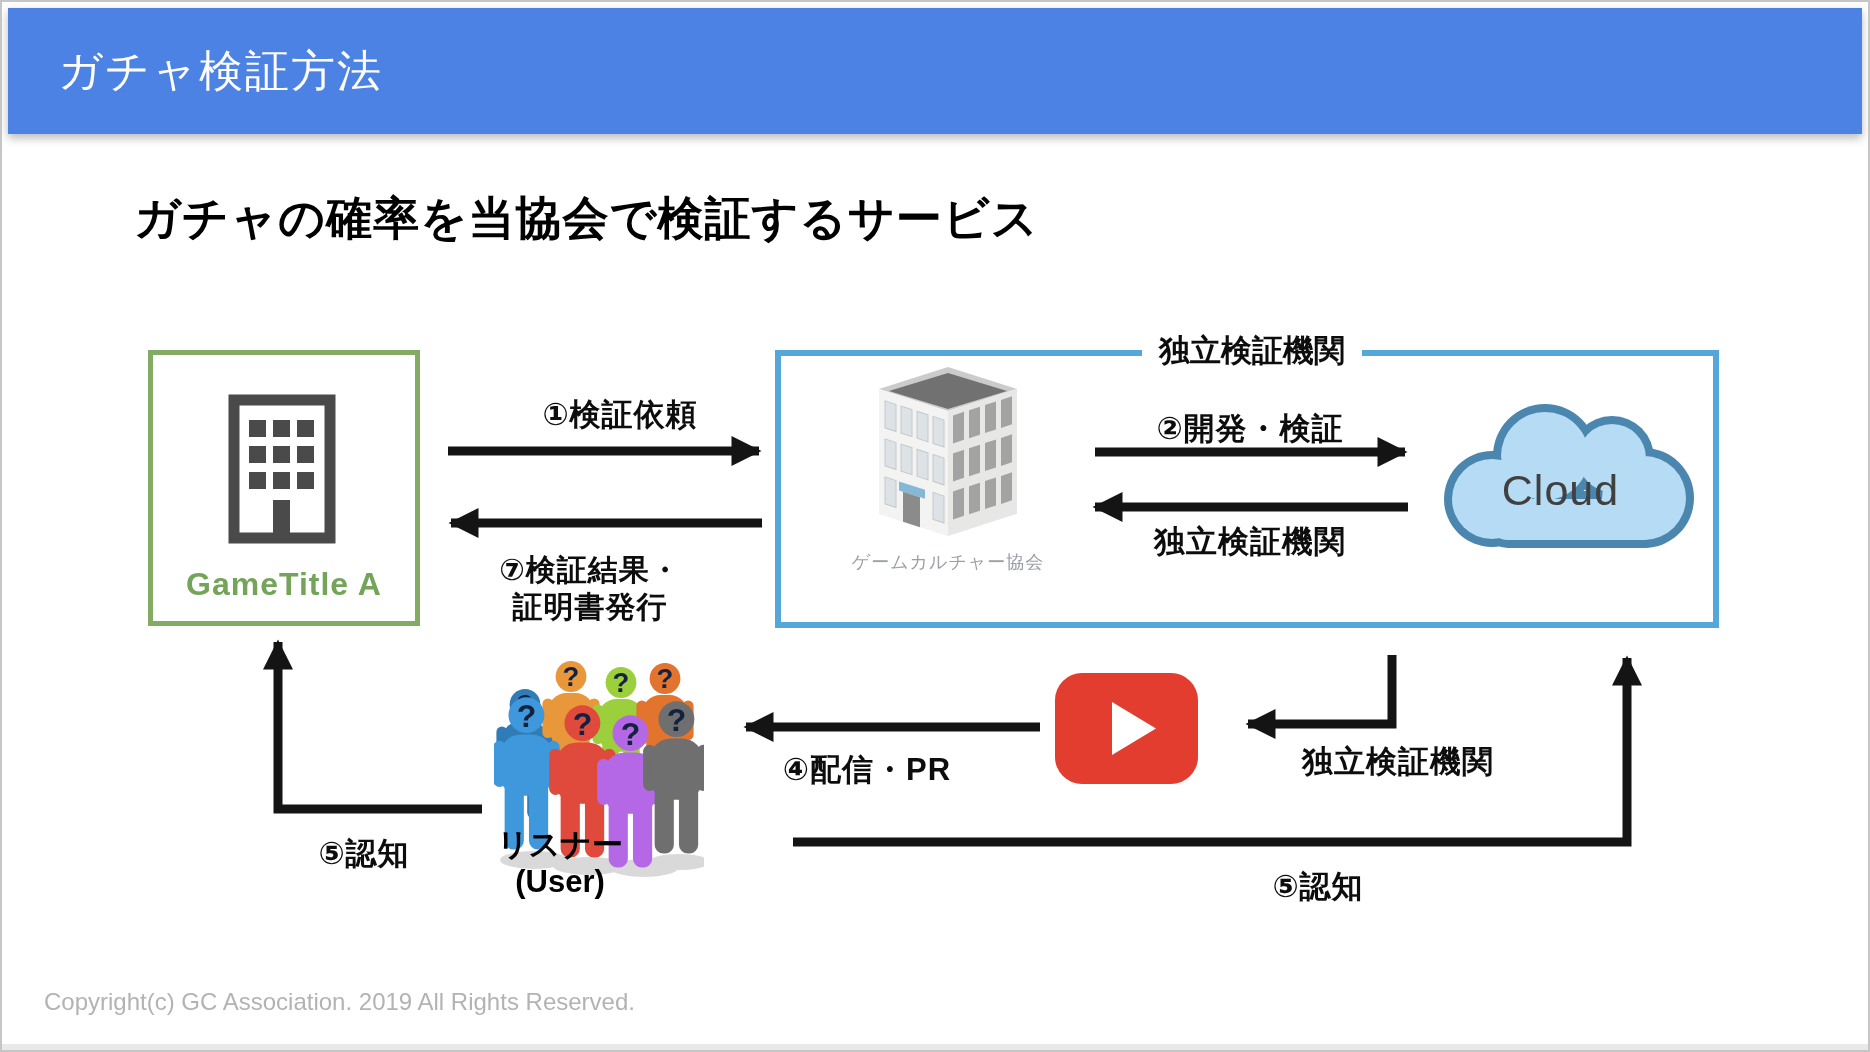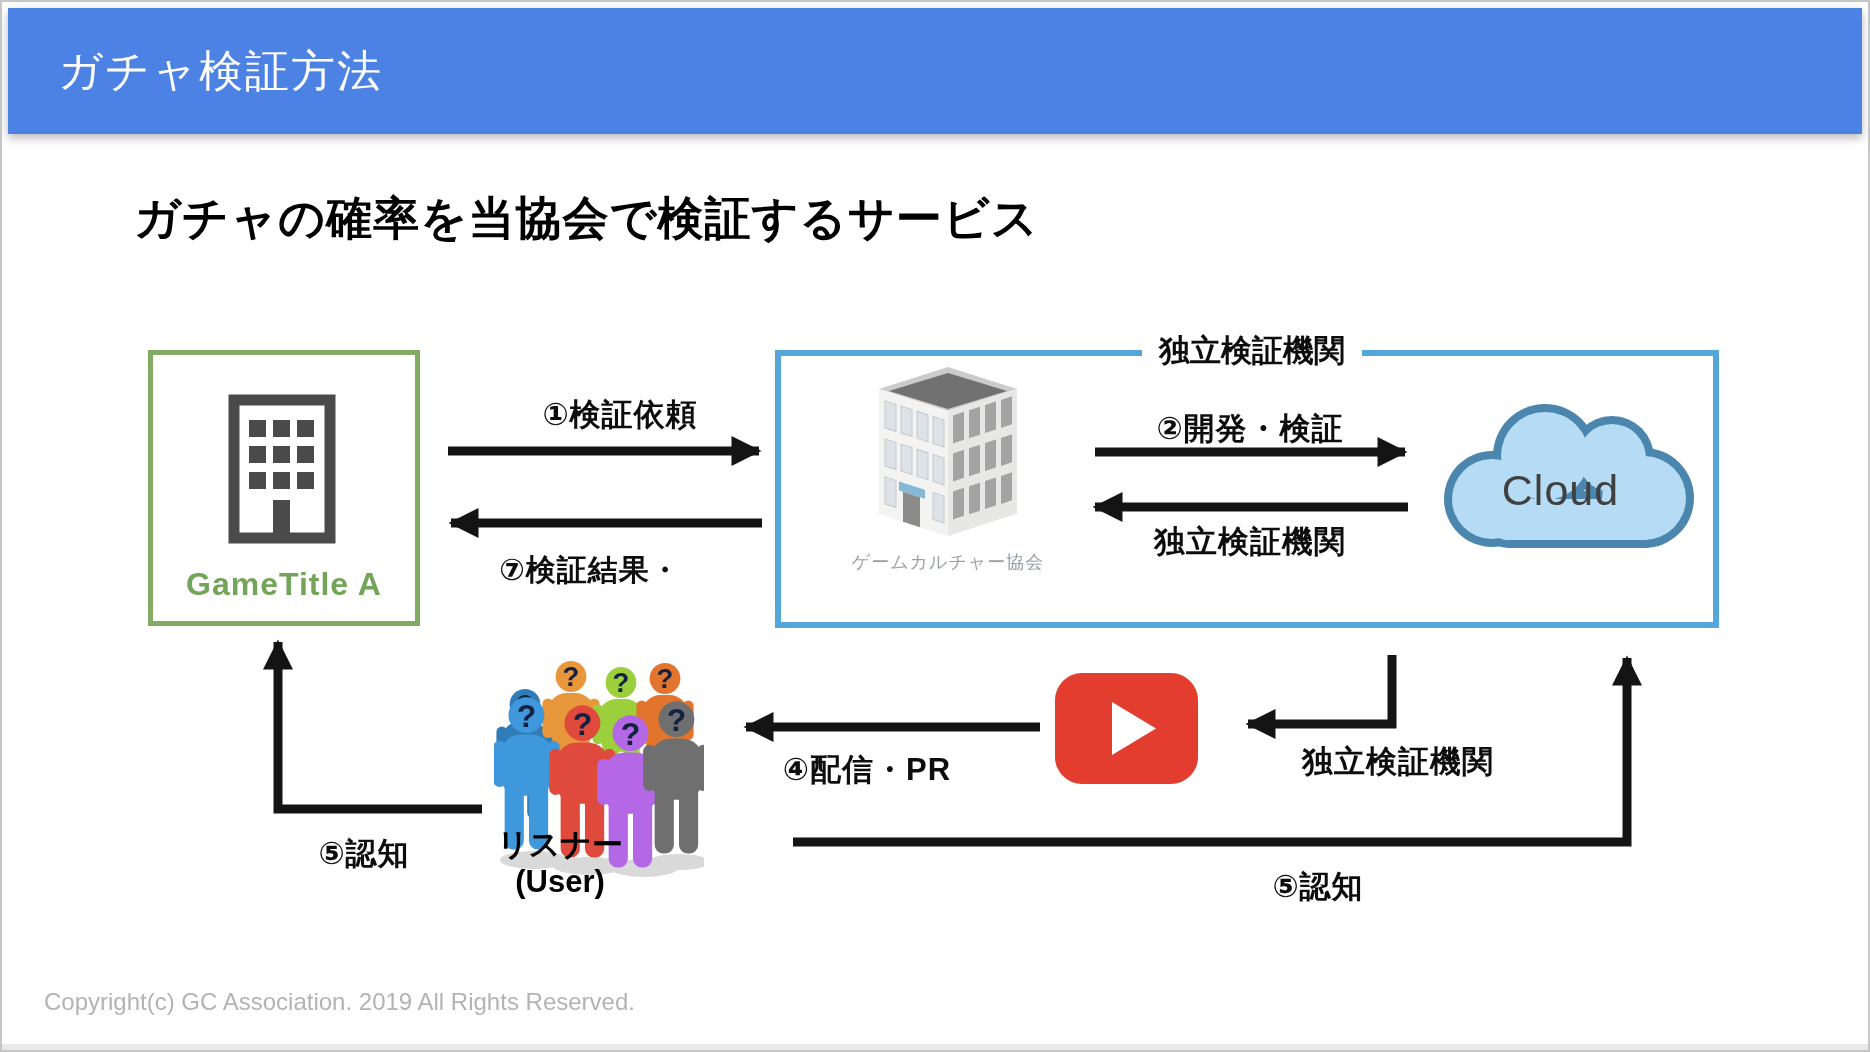--- a/index.html
+++ b/index.html
@@ -219,20 +219,21 @@
     <polyline points="1392,655 1392,724 1248,724" marker-end="url(#ah)"></polyline>
     <line x1="1040" y1="727" x2="746" y2="727" marker-end="url(#ah)"></line>
     <polyline points="482,809 278,809 278,642" marker-end="url(#ah)"></polyline>
     <polyline points="793,842 1627,842 1627,658" marker-end="url(#ah)"></polyline>
   </g>
 </svg>
 
 <div class="flabel l-step1">①検証依頼</div>
 <div class="flabel l-step7">
   <div>⑦検証結果・</div>
+  <div>証明書発行</div>
 </div>
 <div class="flabel l-step2">②開発・検証</div>
 <div class="flabel l-step6">独立検証機関</div>
 <div class="flabel l-step3">独立検証機関</div>
 <div class="flabel l-step4">④配信・PR</div>
 <div class="flabel l-step5-left">⑤認知</div>
 <div class="flabel l-step5-bottom">⑤認知</div>
 
 <div class="copyright">Copyright(c) GC Association.  2019 All Rights Reserved.</div>
 

